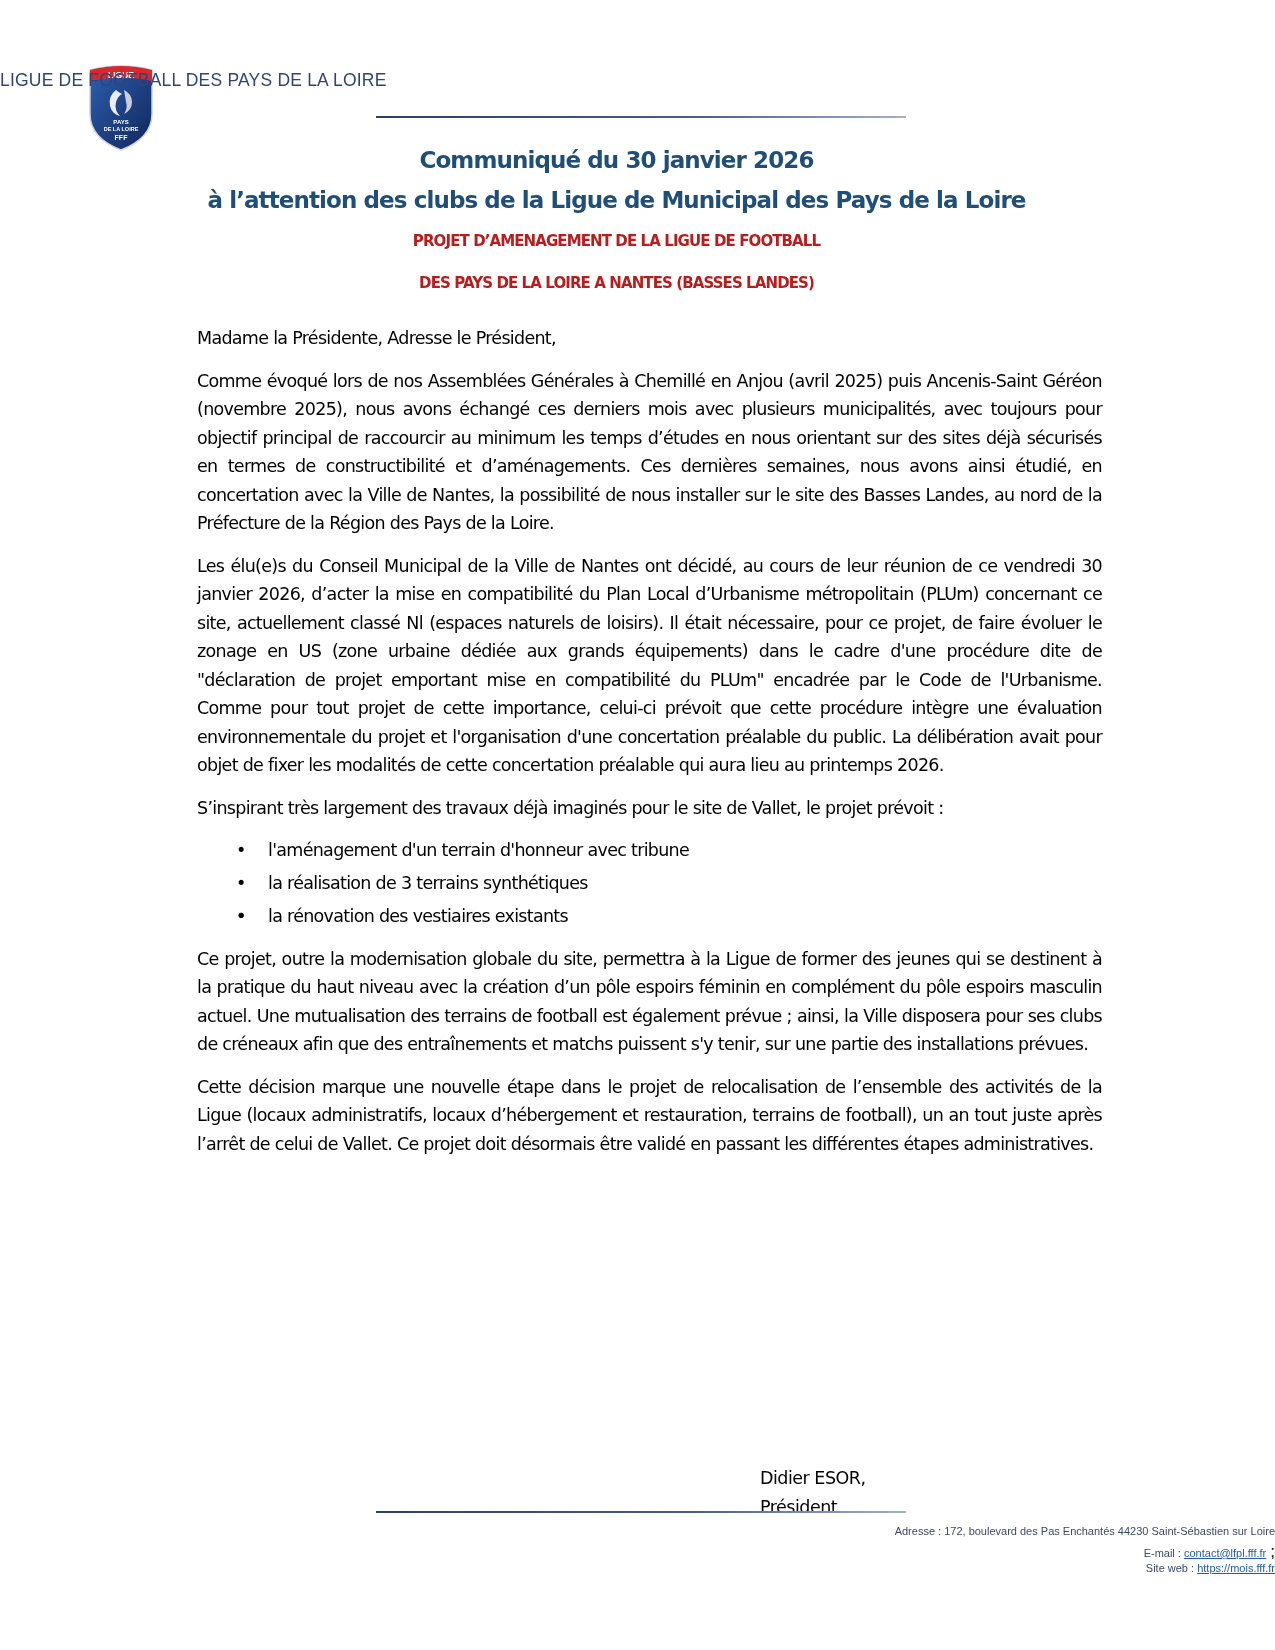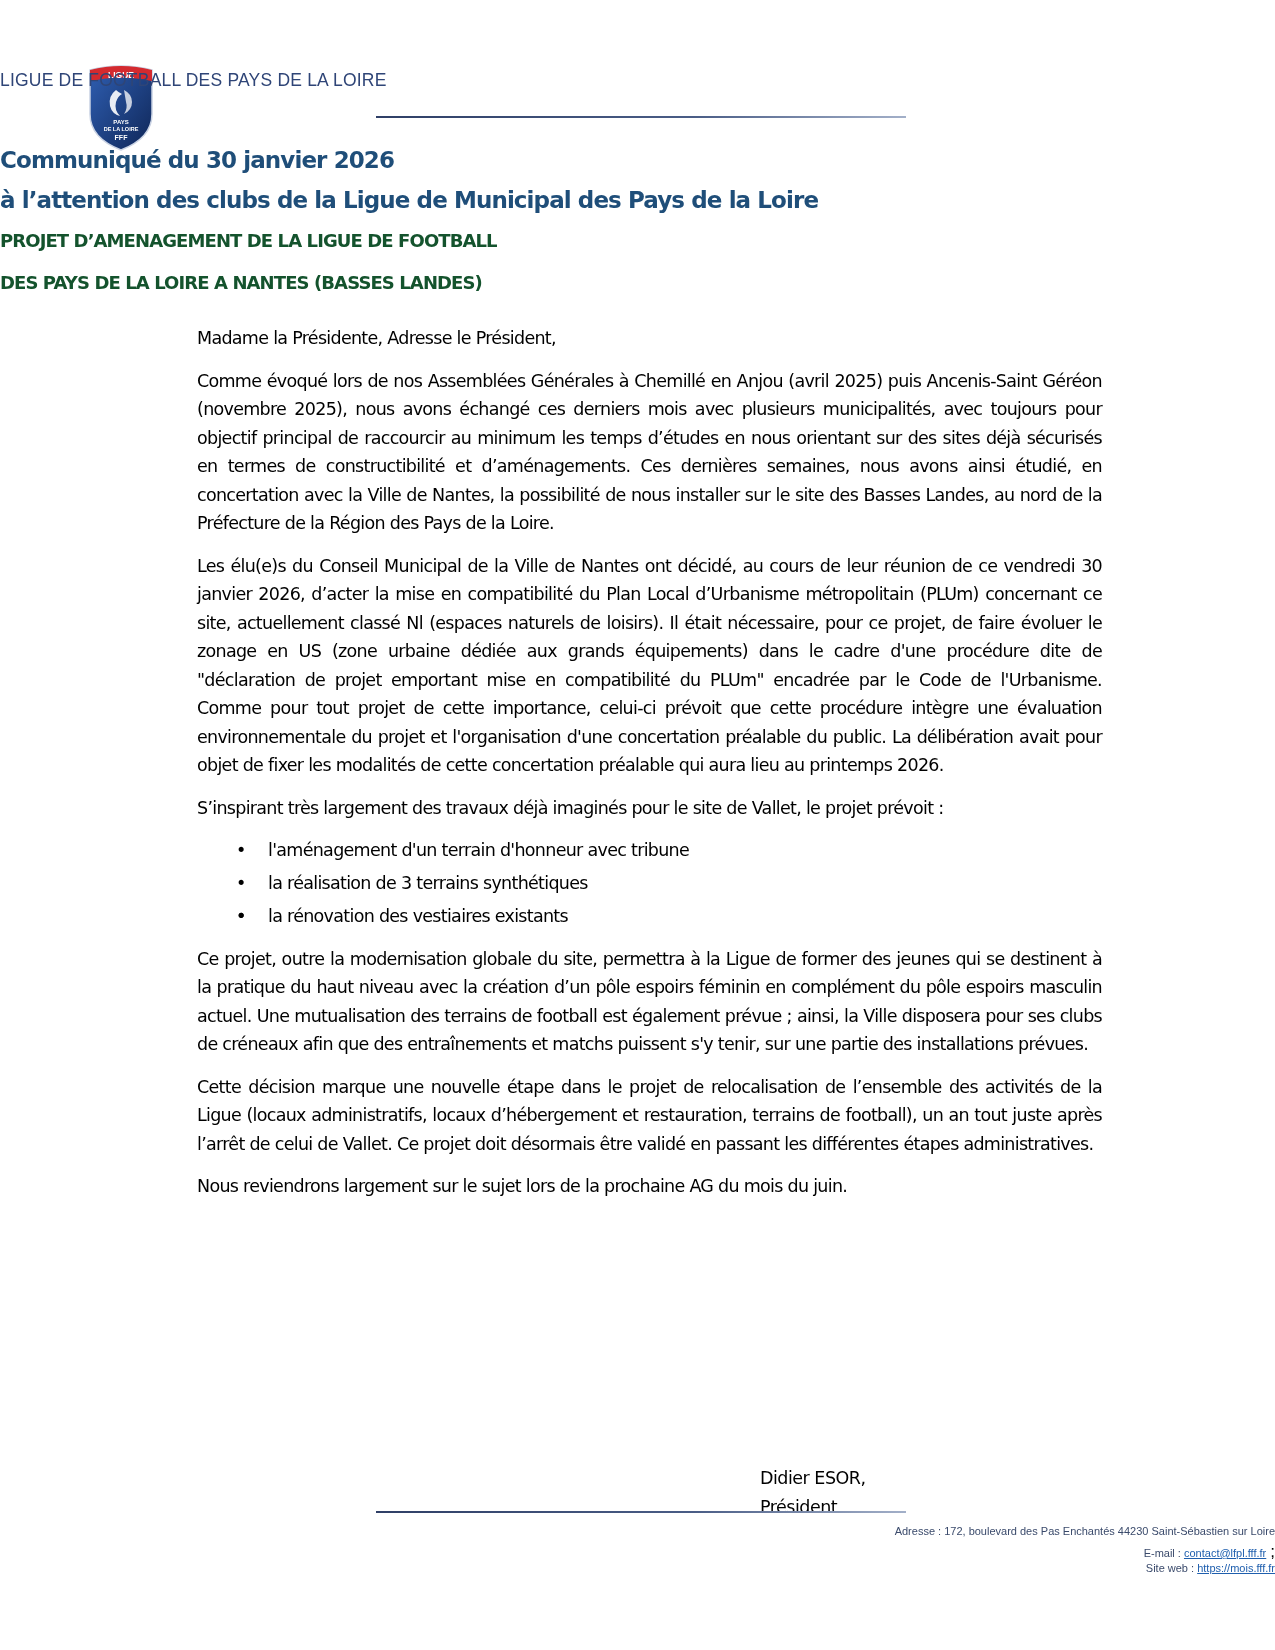--- a/index.html
+++ b/index.html
@@ -5,24 +5,24 @@
   html, body { margin:0; padding:0; background:#ffffff; }
   body { width:1275px; height:1650px; position:relative; overflow:hidden;
          font-family:"Liberation Sans", sans-serif; color:#000; }
   .logo { position:absolute; left:86px; top:28px; width:70px; height:88px;margin-top:36px; }
   .org-header { position:absolute; left:0; width:1032px; top:70px; text-align:left;
                 font-family:"Liberation Sans", sans-serif; font-size:17.5px; color:#2f4577; letter-spacing:0.2px; }
   .rule { position:absolute; height:2px;
           background:linear-gradient(90deg,#2f3f66 0%,#4a5d86 60%,#a3b0c9 100%); }
   .rule.top { left:376px; width:530px; top:116px; }
   .rule.bottom { left:376px; width:530px; top:1511px; }
-  .titles { position:absolute; left:0; width:1145px; top:140px; text-align:left;
-            font-family:"DejaVu Sans", sans-serif; font-weight:bold; }
+  .titles { position:absolute; left:0; width:1145px; top:140px; text-align:center;
+            font-family:"DejaVu Sans", sans-serif; font-weight:bold;padding-left:44px; }
   .titles .blue { color:#1f4e79; font-size:23px; line-height:40px; letter-spacing:-0.9px; }
-  .titles .black { color:#14532d; font-size:18px; line-height:42px; letter-spacing:-0.9px; }
+  .titles .black { color:#b91c1c; font-size:15px; line-height:42px; letter-spacing:-0.9px; }
   .body { position:absolute; left:197px; width:905px; top:324px;
           font-family:"DejaVu Sans", sans-serif; font-size:17.5px; line-height:28.5px;
           letter-spacing:-0.7px; text-align:justify; }
   .body p { margin:0 0 14px 0; }
   .body ul { margin:0 0 14px 0; padding:0 0 0 71px; list-style:none; }
   .body li { position:relative; margin:0 0 4.5px 0; }
   .body li .bullet { position:absolute; left:-32px; top:0; }
   .signature { position:absolute; left:760px; top:1439px; font-family:"DejaVu Sans", sans-serif;
                font-size:17.5px; line-height:28.5px; letter-spacing:-0.5px;margin-top:25px; }
   .footer { position:absolute; left:0; width:1275px; top:1522px; text-align:right;
@@ -71,21 +71,20 @@
   <p>Les élu(e)s du Conseil Municipal de la Ville de Nantes ont décidé, au cours de leur réunion de ce vendredi 30 janvier 2026, d’acter la mise en compatibilité du Plan Local d’Urbanisme métropolitain (PLUm) concernant ce site, actuellement classé Nl (espaces naturels de loisirs). Il était nécessaire, pour ce projet, de faire évoluer le zonage en US (zone urbaine dédiée aux grands équipements) dans le cadre d'une procédure dite de "déclaration de projet emportant mise en compatibilité du PLUm" encadrée par le Code de l'Urbanisme. Comme pour tout projet de cette importance, celui-ci prévoit que cette procédure intègre une évaluation environnementale du projet et l'organisation d'une concertation préalable du public. La délibération avait pour objet de fixer les modalités de cette concertation préalable qui aura lieu au printemps 2026.</p>
   <p>S’inspirant très largement des travaux déjà imaginés pour le site de Vallet, le projet prévoit :</p>
   <ul>
     <li><span class="bullet">•</span><span>l'aménagement d'un terrain d'honneur avec tribune</span></li>
     <li><span class="bullet">•</span><span>la réalisation de 3 terrains synthétiques</span></li>
     <li><span class="bullet">•</span></li>
     <li><span class="bullet">•</span><span>la rénovation des vestiaires existants</span></li>
   </ul>
   <p>Ce projet, outre la modernisation globale du site, permettra à la Ligue de former des jeunes qui se destinent à la pratique du haut niveau avec la création d’un pôle espoirs féminin en complément du pôle espoirs masculin actuel. Une mutualisation des terrains de football est également prévue ; ainsi, la Ville disposera pour ses clubs de créneaux afin que des entraînements et matchs puissent s'y tenir, sur une partie des installations prévues.</p>
   <p>Cette décision marque une nouvelle étape dans le projet de relocalisation de l’ensemble des activités de la Ligue (locaux administratifs, locaux d’hébergement et restauration, terrains de football), un an tout juste après l’arrêt de celui de Vallet. Ce projet doit désormais être validé en passant les différentes étapes administratives.</p>
-  <p>Nous reviendrons largement sur le sujet lors de la prochaine AG du mois du juin.</p>
 </div>
 
 <div class="signature">
   <div>Didier ESOR,</div>
   <div>Président</div>
 </div>
 
 <div class="rule bottom"></div>
 
 <div class="footer">

